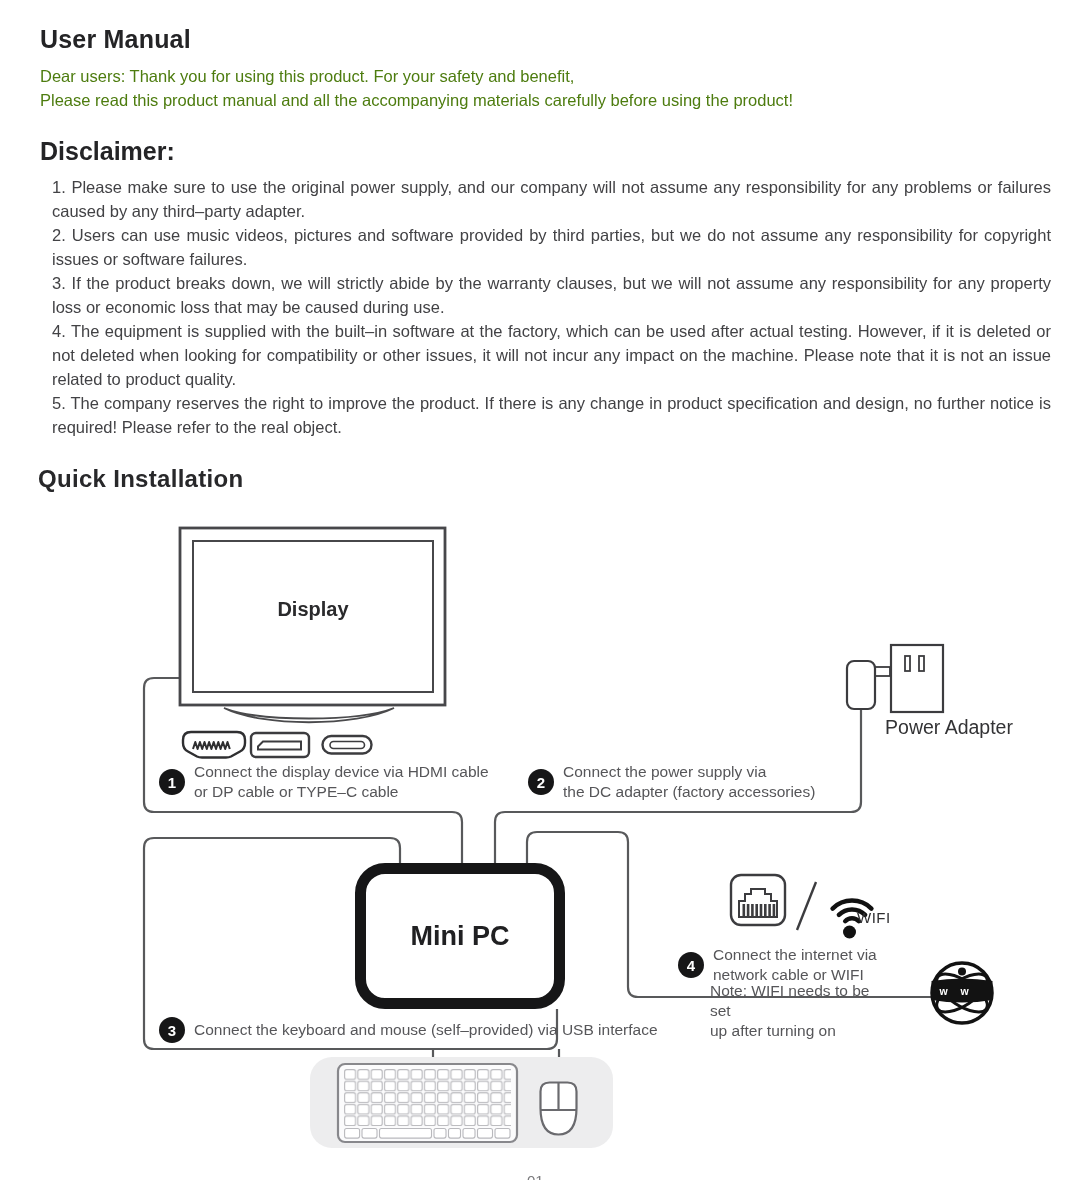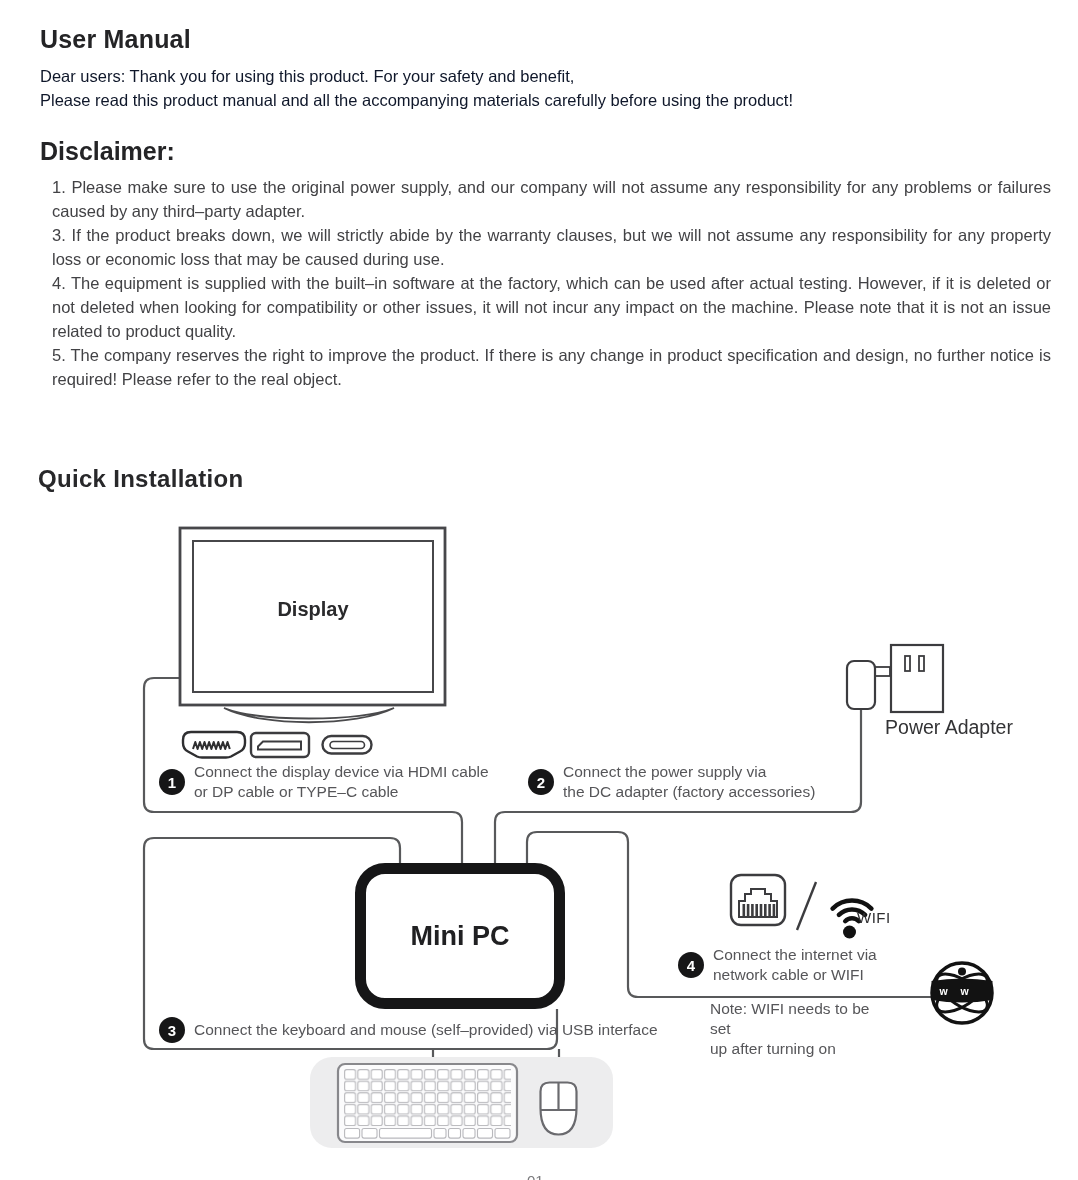--- a/index.html
+++ b/index.html
@@ -1,19 +1,19 @@
 <!DOCTYPE html>
 <html><head>
 <meta charset="utf-8">
 <style>
   html,body{margin:0;padding:0;background:#fff;}
   .page{position:relative;width:1078px;height:1180px;background:#ffffff;overflow:hidden;
         font-family:"Liberation Sans",sans-serif;color:#414043;}
   .h1{position:absolute;left:40px;top:25px;font-size:25px;font-weight:bold;color:#242426;letter-spacing:.2px;}
-  .intro{position:absolute;left:40px;top:64px;width,:998px;width:998px;font-size:16.5px;line-height:24px;color:#0f172a;}
+  .intro{position:absolute;left:40px;top:64px;width,:998px;width:998px;font-size:16.5px;line-height:24px;color:#4d7c0f;}
   .h2{position:absolute;left:40px;top:137px;font-size:25px;font-weight:bold;color:#242426;}
   .disclaimer{position:absolute;left:52px;top:175px;width:999px;}
   .disclaimer p{margin:0;font-size:16.5px;line-height:24px;text-align:justify;color:#424245;}
   .h3{position:absolute;left:38px;top:465px;font-size:24px;font-weight:600;color:#28282a;letter-spacing:.3px;text-align:center;}
   .diagram{position:absolute;left:0;top:520px;width:884px;height:660px;}
   .diagram svg{position:absolute;left:0;top:0;z-index:1;}
   .lbl{position:absolute;z-index:3;}
   .display-label{left:193px;top:78px;width:240px;text-align:center;font-size:20px;font-weight:bold;color:#2a2a2c;}
   .minipc{position:absolute;z-index:2;left:355px;top:343px;width:210px;height:146px;box-sizing:border-box;
           border:11px solid #161617;border-radius:30px;background:#fff;display:flex;align-items:center;justify-content:center;}
@@ -22,39 +22,40 @@
   .wifi-label{left:857px;top:389px;font-size:15px;color:#2e2e30;letter-spacing:.5px;}
   .www-label{left:915px;top:465px;width:62px;text-align:center;font-size:10.5px;font-weight:bold;color:#fff;letter-spacing:5px;}
   .step{position:absolute;z-index:3;display:flex;align-items:center;gap:9px;}
   .badge{flex:0 0 auto;width:26px;height:26px;border-radius:50%;background:#161617;color:#fff;
          display:flex;align-items:center;justify-content:center;font-size:15px;font-weight:bold;}
   .steptext{font-size:15.5px;line-height:20px;color:#565659;}
   .s1{left:159px;top:242px;}
   .s2{left:528px;top:242px;}
   .s3{left:159px;top:497px;}
   .s4{left:678px;top:425px;}
-  .note{position:absolute;z-index:3;left:710px;top:479px;font-size:15.5px;line-height:20px;color:#565659;}
+  .note{position:absolute;z-index:3;left:710px;top:461px;font-size:15.5px;line-height:20px;color:#565659;}
   .pageno{position:absolute;left:527px;top:1172px;font-size:15px;color:#7a7a7d;z-index:4;}
 </style>
 </head>
 <body>
 
 <div class="page">
 
   <div class="h1">User Manual</div>
 
   <div class="intro">
     <span>Dear users: Thank you for using this product. For your safety and benefit,</span><br>
     <span>Please read this product manual and all the accompanying materials carefully before using the product!</span>
   </div>
 
   <div class="h2">Disclaimer:</div>
 
   <div class="disclaimer">
     <p>1. Please make sure to use the original power supply, and our company will not assume any responsibility for any problems or failures caused by any third–party adapter.</p>
+    <p>2. Users can use music videos, pictures and software provided by third parties, but we do not assume any responsibility for copyright issues or software failures.</p>
     <p>3. If the product breaks down, we will strictly abide by the warranty clauses, but we will not assume any responsibility for any property loss or economic loss that may be caused during use.</p>
     <p>4. The equipment is supplied with the built–in software at the factory, which can be used after actual testing. However, if it is deleted or not deleted when looking for compatibility or other issues, it will not incur any impact on the machine. Please note that it is not an issue related to product quality.</p>
     <p>5. The company reserves the right to improve the product. If there is any change in product specification and design, no further notice is required! Please refer to the real object.</p>
   </div>
 
   <div class="h3">Quick Installation</div>
 
   <div class="diagram">
 
     <svg width="1078" height="660" viewBox="0 0 1078 660">

